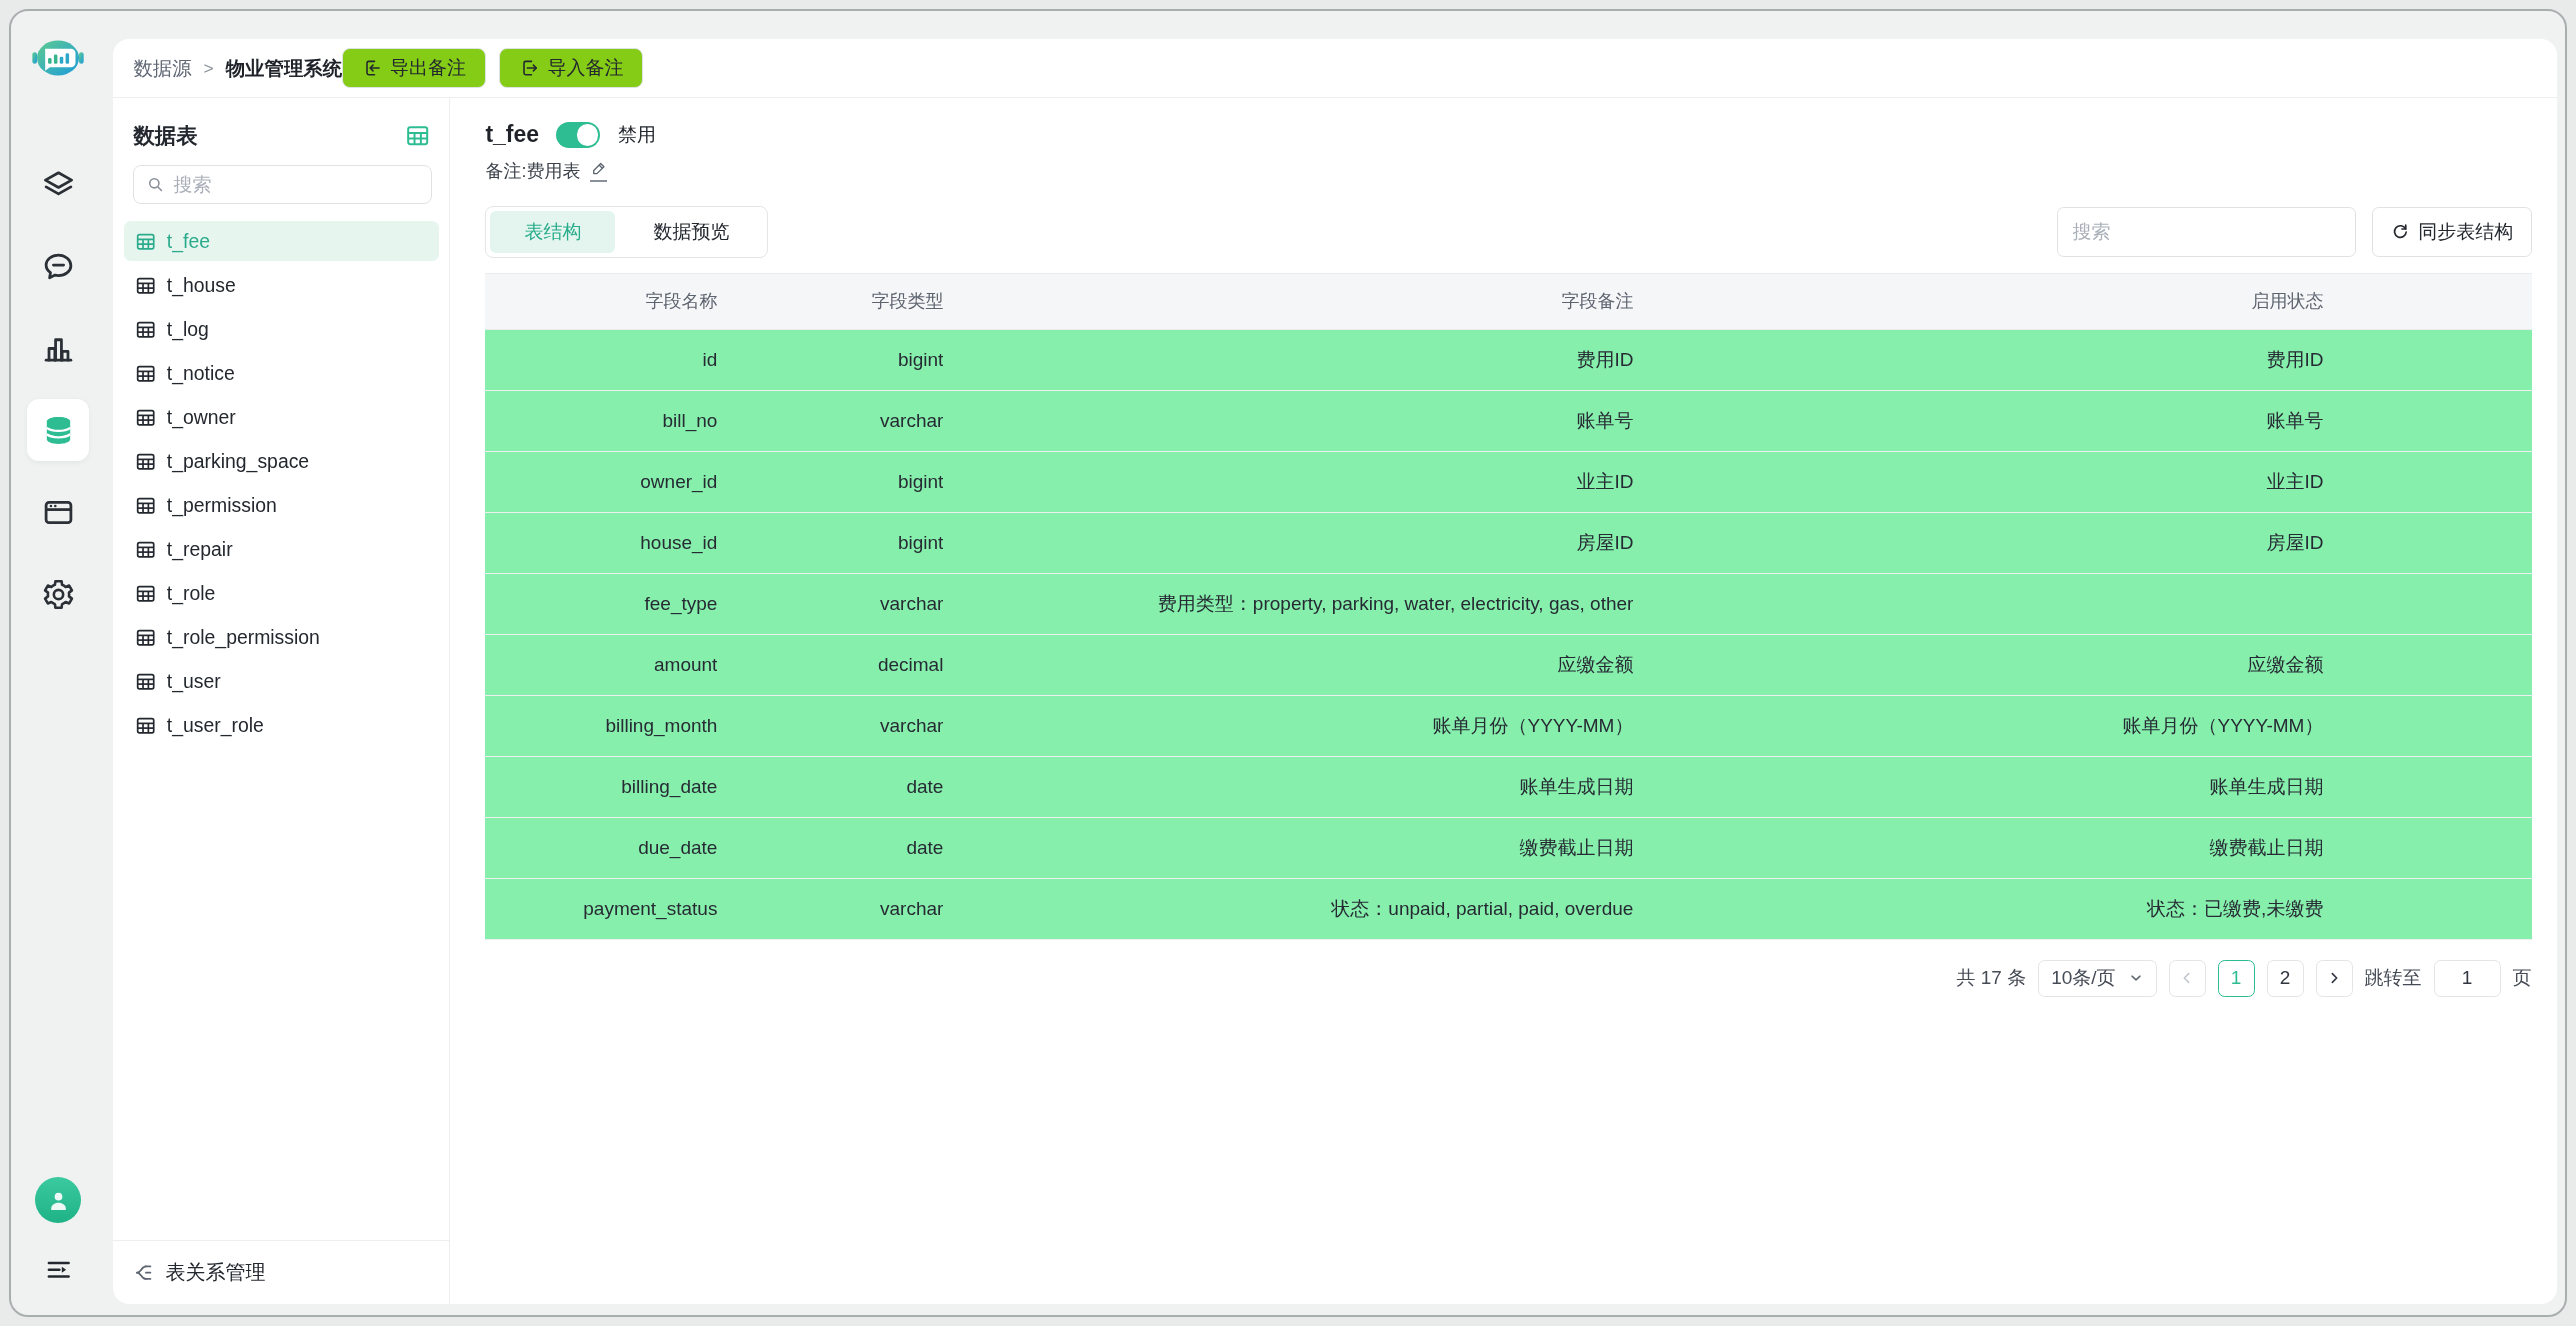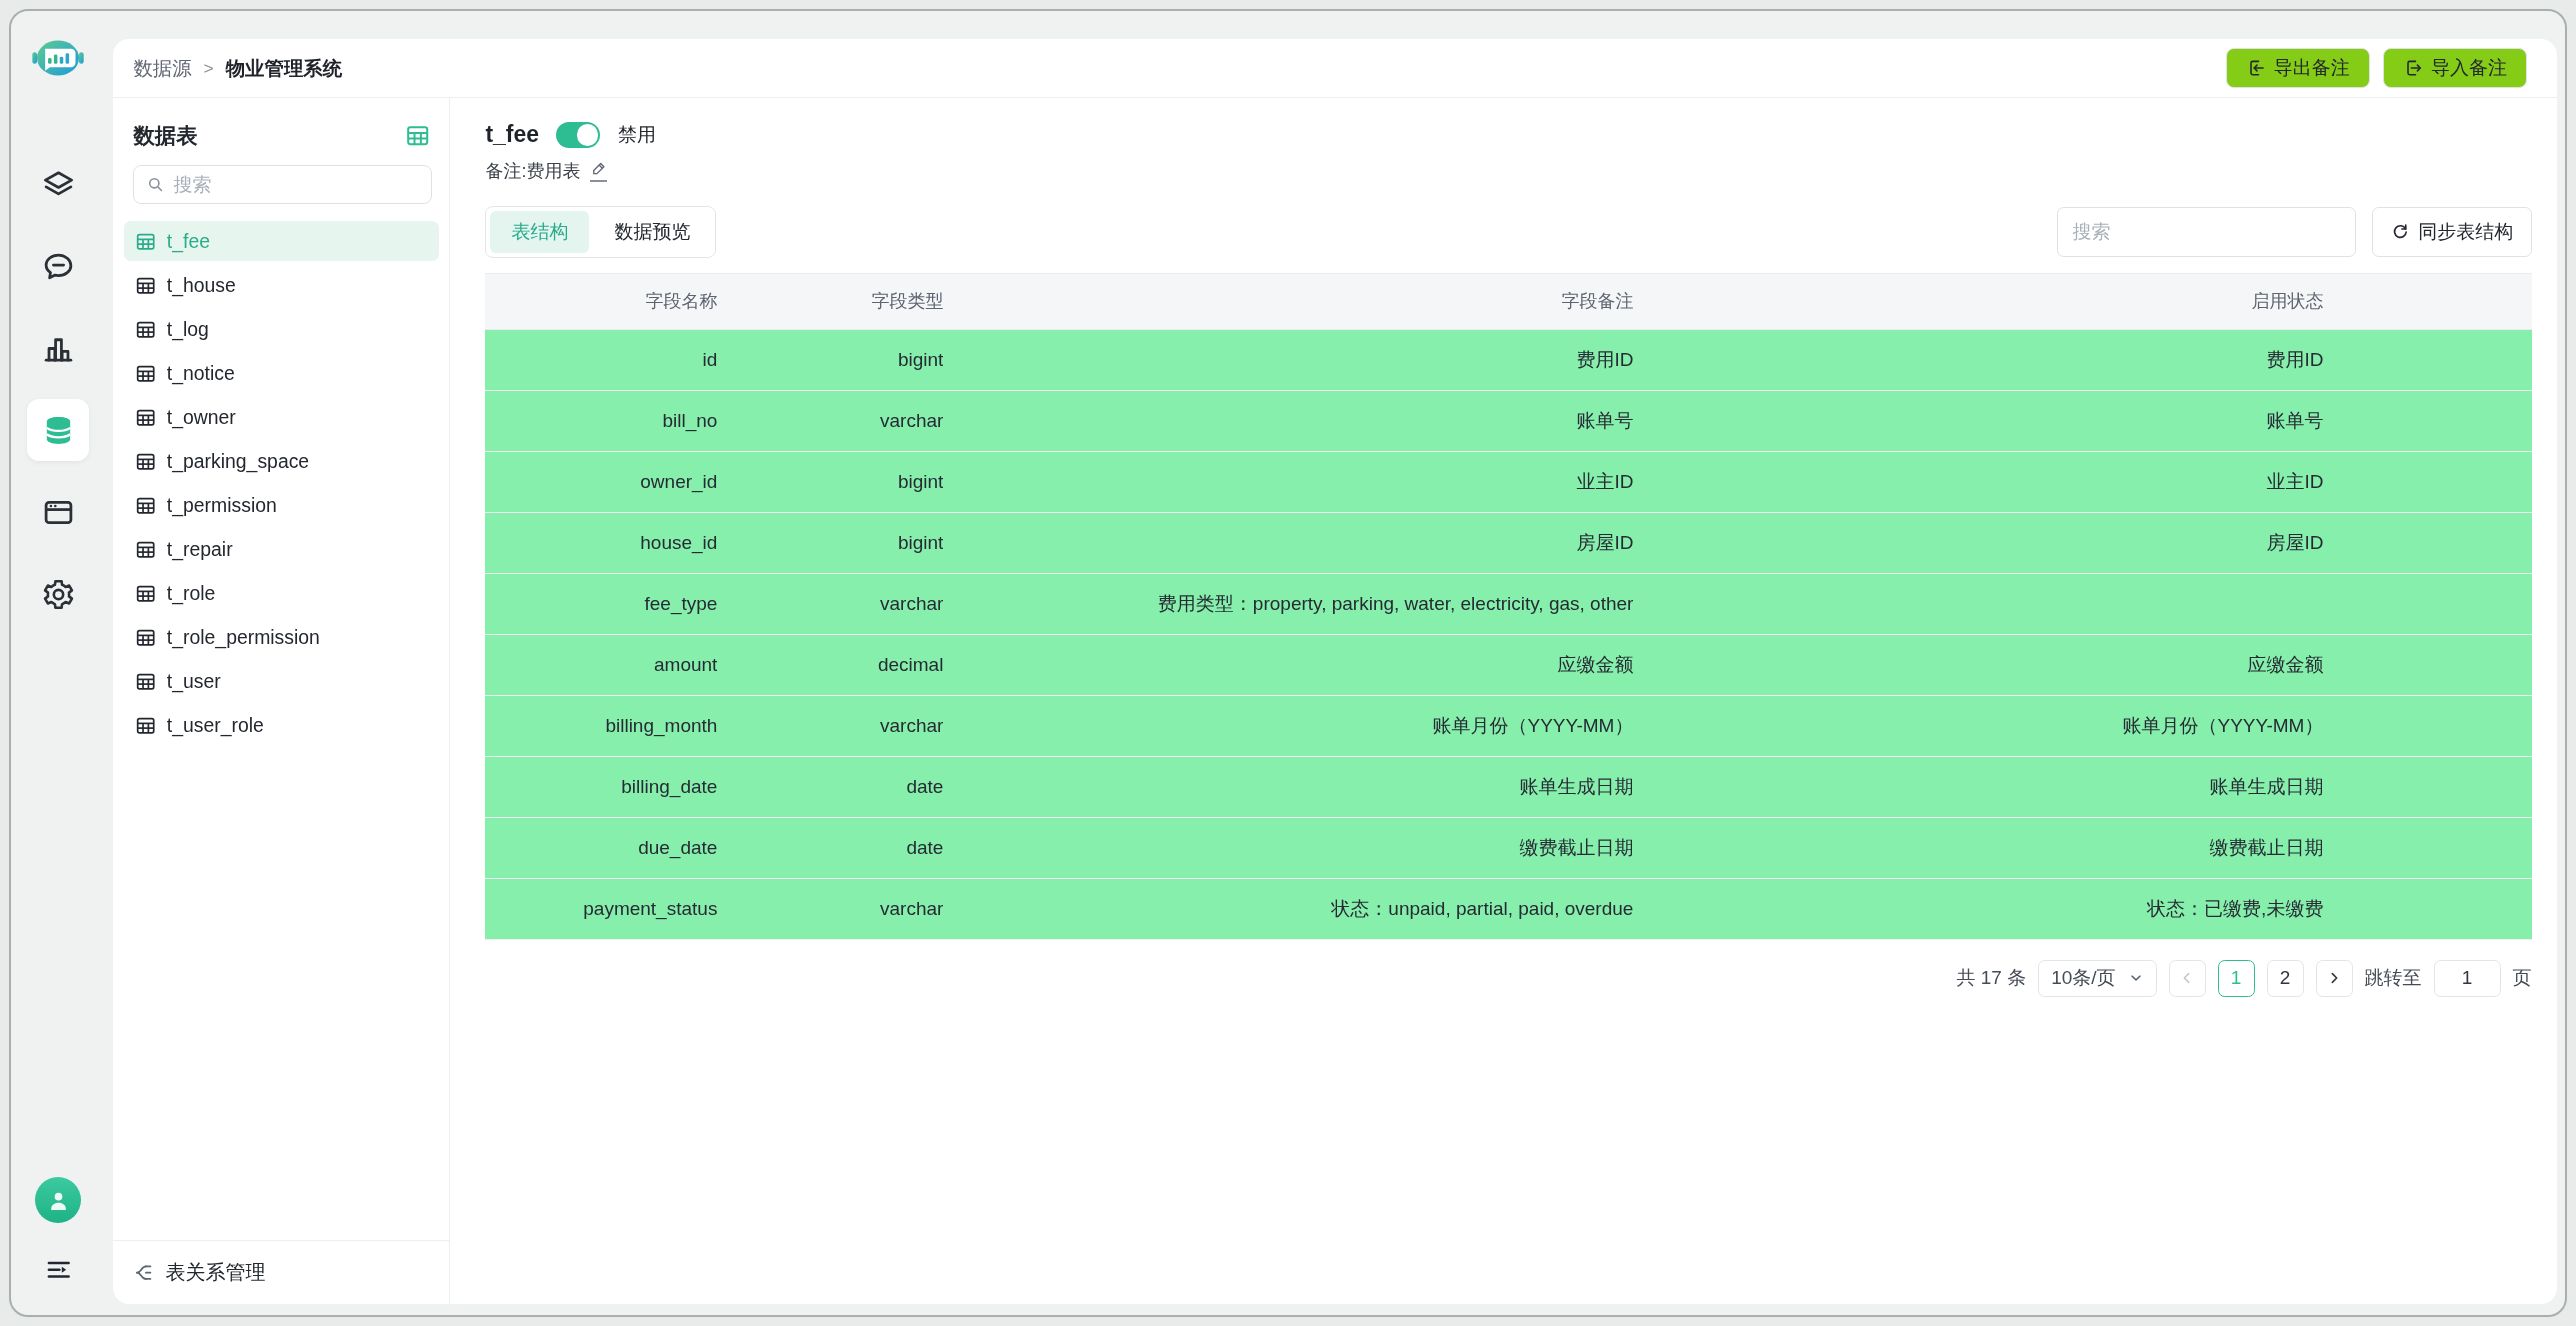--- a/index.html
+++ b/index.html
@@ -17,21 +17,21 @@
   .rail-item svg { width:35px; height:35px; }
   .rail-item.active { background:#ffffff; box-shadow:0 1.3px 5.4px rgba(0,0,0,.05); }
   .rail-bottom { margin-top:auto; display:flex; flex-direction:column; align-items:center; gap:29.5px; padding-bottom:27px; }
   .avatar { width:46px; height:46px; border-radius:50%; background:linear-gradient(180deg,#3cc9a0,#1fb287); display:flex; align-items:center; justify-content:center; }
   .collapse { width:35px; height:35px; color:#23272e; display:flex; align-items:center; justify-content:center; cursor:pointer; }
 
   
   .panel { position:absolute; left:102px; top:28px; right:8px; bottom:10.7px;
     background:#fff; border-radius:16px; overflow:hidden; display:flex; flex-direction:column; }
 
-  .topbar { height:59px; flex:0 0 59px; display:flex; align-items:center; justify-content:space-between;
+  .topbar { height:59px; flex:0 0 59px; display:flex; align-items:center; justify-content:flex-start;
     padding:0 29.5px 0 20px; border-bottom:1.3px solid #eceeef; }
   .breadcrumb { display:flex; align-items:center; gap:12px; font-size:19.4px; }
   .crumb-root { color:#5f6673; cursor:pointer; }
   .crumb-sep { color:#8a9099; font-size:17.4px; }
   .crumb-current { color:#1f2329; font-weight:700; }
   .top-actions { display:flex; gap:13.4px; }
   .btn-outline { display:flex; align-items:center; gap:8px; height:40px; padding:0 19px;
     border:1.3px solid #dfe2e4; border-radius:8px; background:#84cc16; font-size:19px; color:#23272e; cursor:pointer; }
   .btn-outline svg { width:20px; height:20px; }
 
@@ -60,21 +60,21 @@
   .main { flex:1; min-width:0; padding:23px 25px 0 35px; display:flex; flex-direction:column; }
   .title-row { display:flex; align-items:center; gap:17.4px; }
   .table-name { font-size:23px; font-weight:700; color:#1f2329; }
   .status-label { font-size:19px; color:#23272e; }
   .remark-row { margin-top:10.7px; display:flex; align-items:center; gap:9.4px; font-size:18px; color:#3c424b; }
   .edit-pencil { color:#5f6673; cursor:pointer; border-bottom:2px solid #8a9099; padding-bottom:2.7px; }
   .edit-pencil svg { width:17.4px; height:17.4px; }
 
   .tools-row { margin-top:23px; display:flex; align-items:center; justify-content:space-between; }
   .tabs { display:flex; align-items:center; gap:4px; border:1.3px solid #e3e6e8; border-radius:8px; padding:4px; }
-  .tab { font-size:19px; padding:8px 21px; border-radius:6px; color:#23272e; cursor:pointer; white-space:nowrap; }
+  .tab { font-size:19px; padding:8px 34px; border-radius:6px; color:#23272e; cursor:pointer; white-space:nowrap; }
   .tab.active { background:#e3f5ee; color:#27ab8a; }
   .tools-right { display:flex; align-items:center; gap:16px; }
   .main-search { width:299px; height:50px; border:1.3px solid #dfe2e5; border-radius:6.7px; padding:0 14.7px; display:flex; align-items:center; }
   .main-search input { border:none; outline:none; width:100%; font-size:19px; color:#23272e; background:transparent; font-family:inherit; }
   .main-search input::placeholder { color:#a9afb8; }
   .btn-sync { display:flex; align-items:center; gap:8px; height:50px; padding:0 17.4px; border:1.3px solid #dfe2e5;
     border-radius:6.7px; background:#fff; font-size:19px; color:#23272e; cursor:pointer; }
   .btn-sync svg { width:20px; height:20px; }
 
   .grid-table { margin-top:14.7px; }

